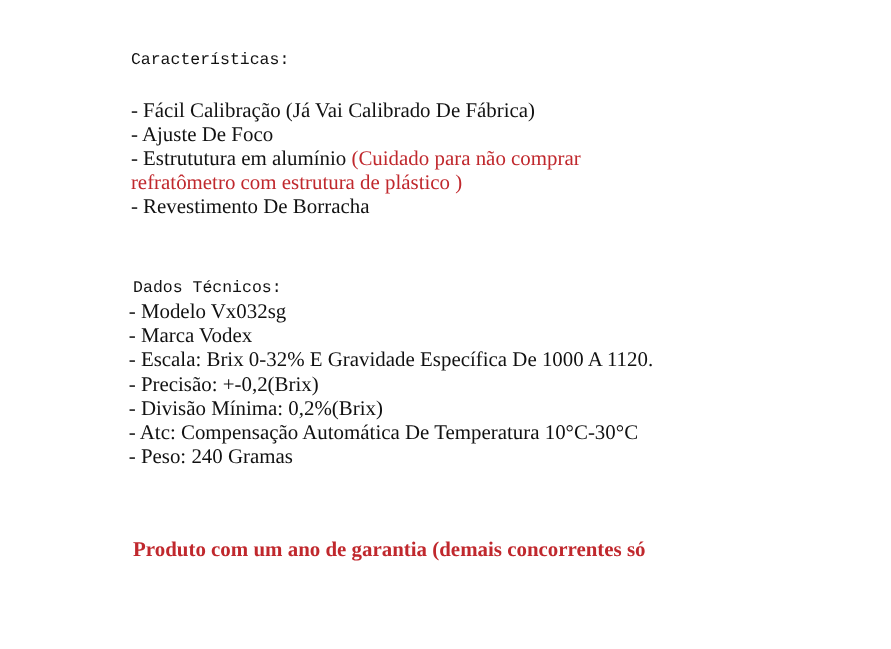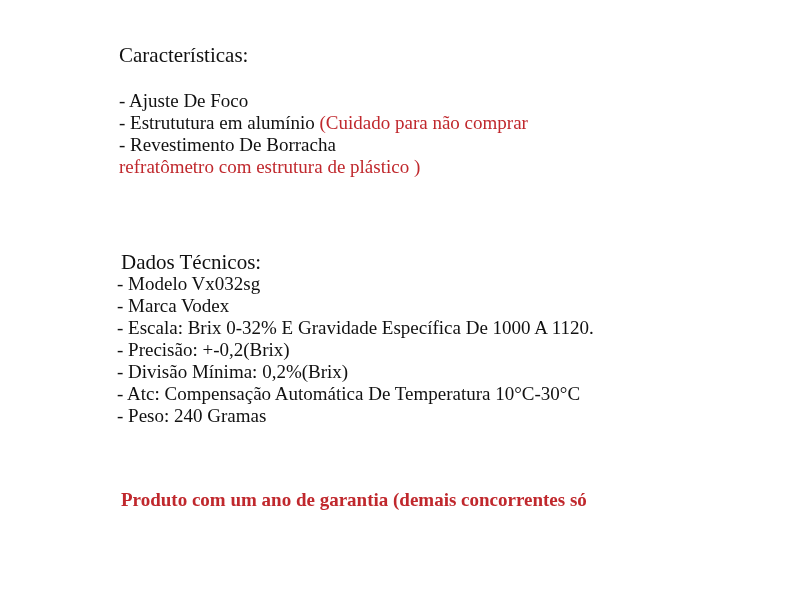--- a/index.html
+++ b/index.html
@@ -10,23 +10,24 @@
     body {
       width: 810px;
       height: 590px;
       position: relative;
       overflow: hidden;
       font-family: "Liberation Serif", "DejaVu Serif", serif;
       color: #111111;
     }
     .heading {
       position: absolute;
-      font-size: 21px;
+      font-size: 15px;
       line-height: 22px;
       white-space: nowrap;
+      font-family: Liberation Mono, monospace;
     }
     .list {
       position: absolute;
       margin: 0;
       padding: 0;
       list-style: none;
       font-size: 19px;
       line-height: 22px;
     }
     .list li {
@@ -47,30 +48,33 @@
       width: 560px;
     }
   </style>
 </head>
 <body>
 
 <div class="heading" style="left:119px; top:44px;">Características:</div>
 
 <ul class="list" style="left:119px; top:90px;">
   <li>
+    <span>- Fácil Calibração (Já Vai Calibrado De Fábrica)</span>
+  </li>
+  <li>
     <span>- Ajuste De Foco</span>
   </li>
   <li>
     <span>- Estrututura em alumínio </span><span class="red">(Cuidado para não comprar</span>
   </li>
   <li>
-    <span>- Revestimento De Borracha</span>
+    <span class="red">refratômetro com estrutura de plástico )</span>
   </li>
   <li>
-    <span class="red">refratômetro com estrutura de plástico )</span>
+    <span>- Revestimento De Borracha</span>
   </li>
 </ul>
 
 <div class="heading" style="left:121px; top:231px;margin-top:20px;">Dados Técnicos:</div>
 
 <ul class="list" style="left:117px; top:273px;">
   <li>- Modelo Vx032sg</li>
   <li>- Marca Vodex</li>
   <li>- Escala: Brix 0-32% E Gravidade Específica De 1000 A 1120.</li>
   <li>- Precisão: +-0,2(Brix)</li>

